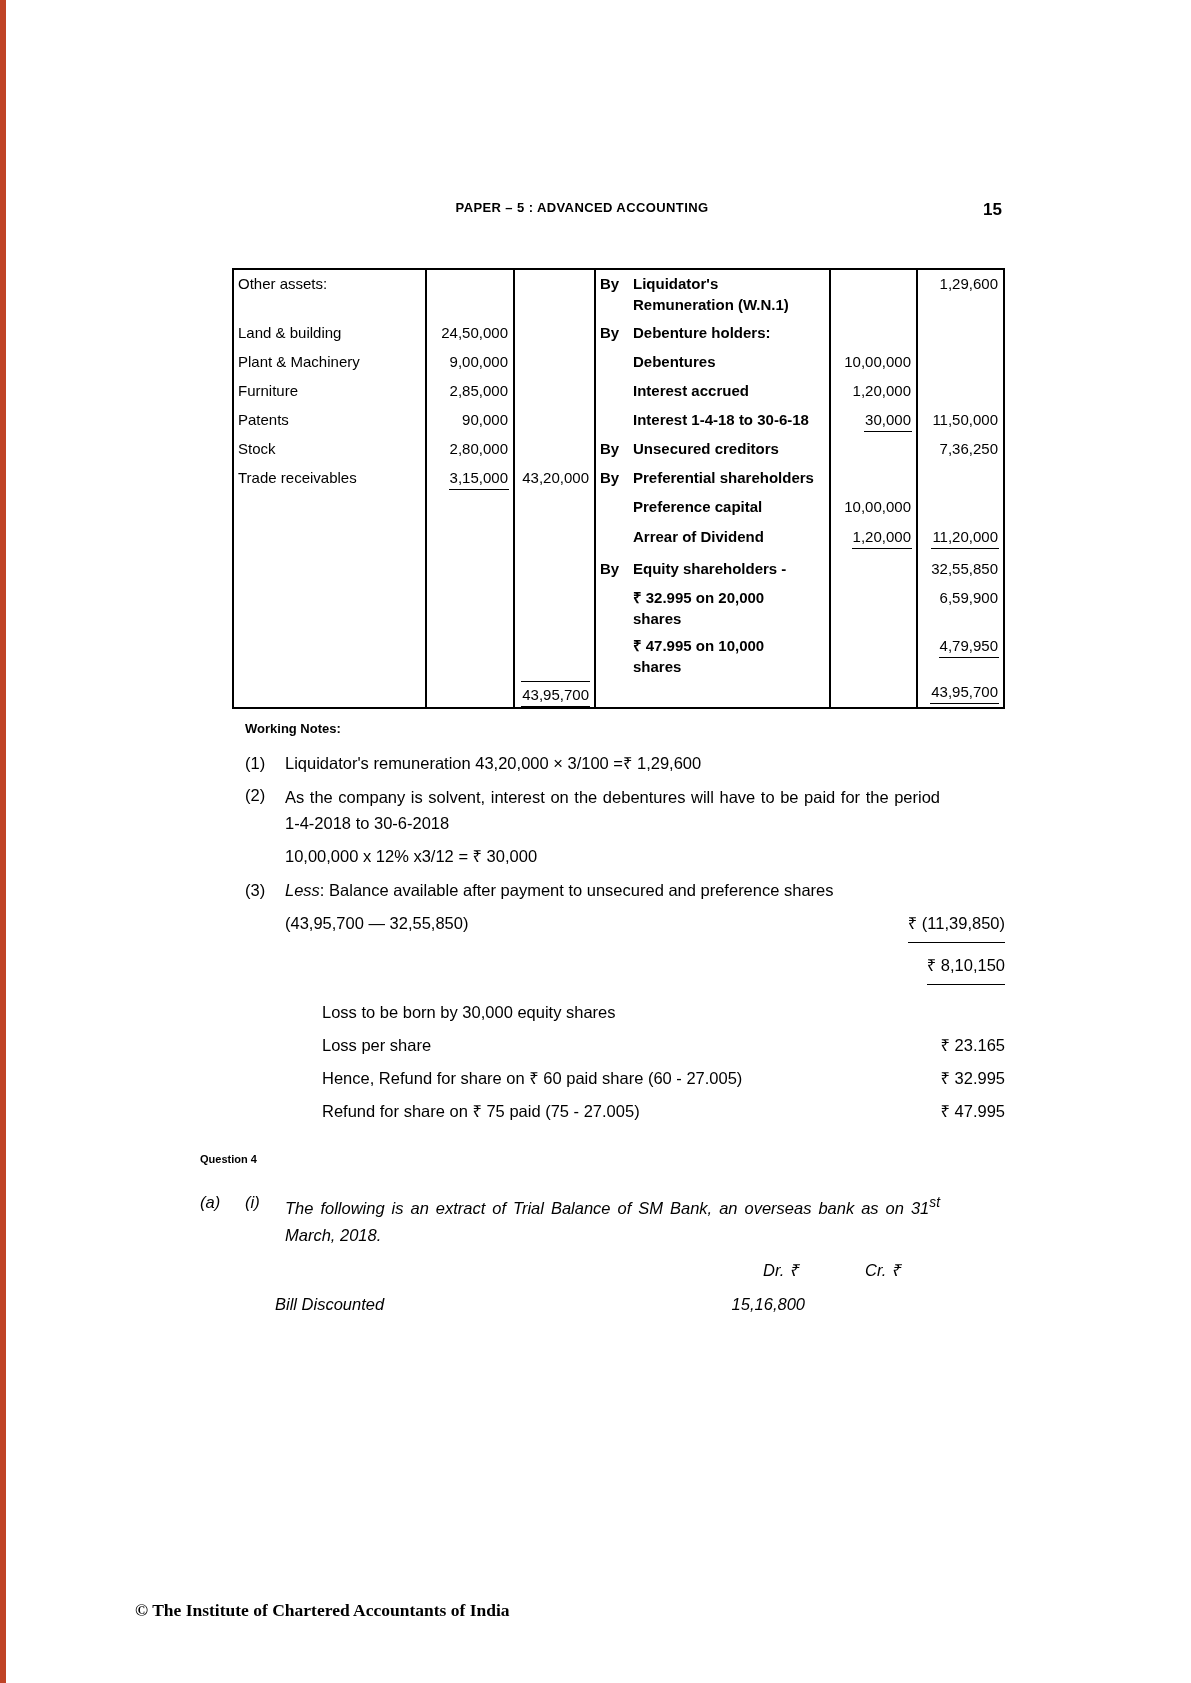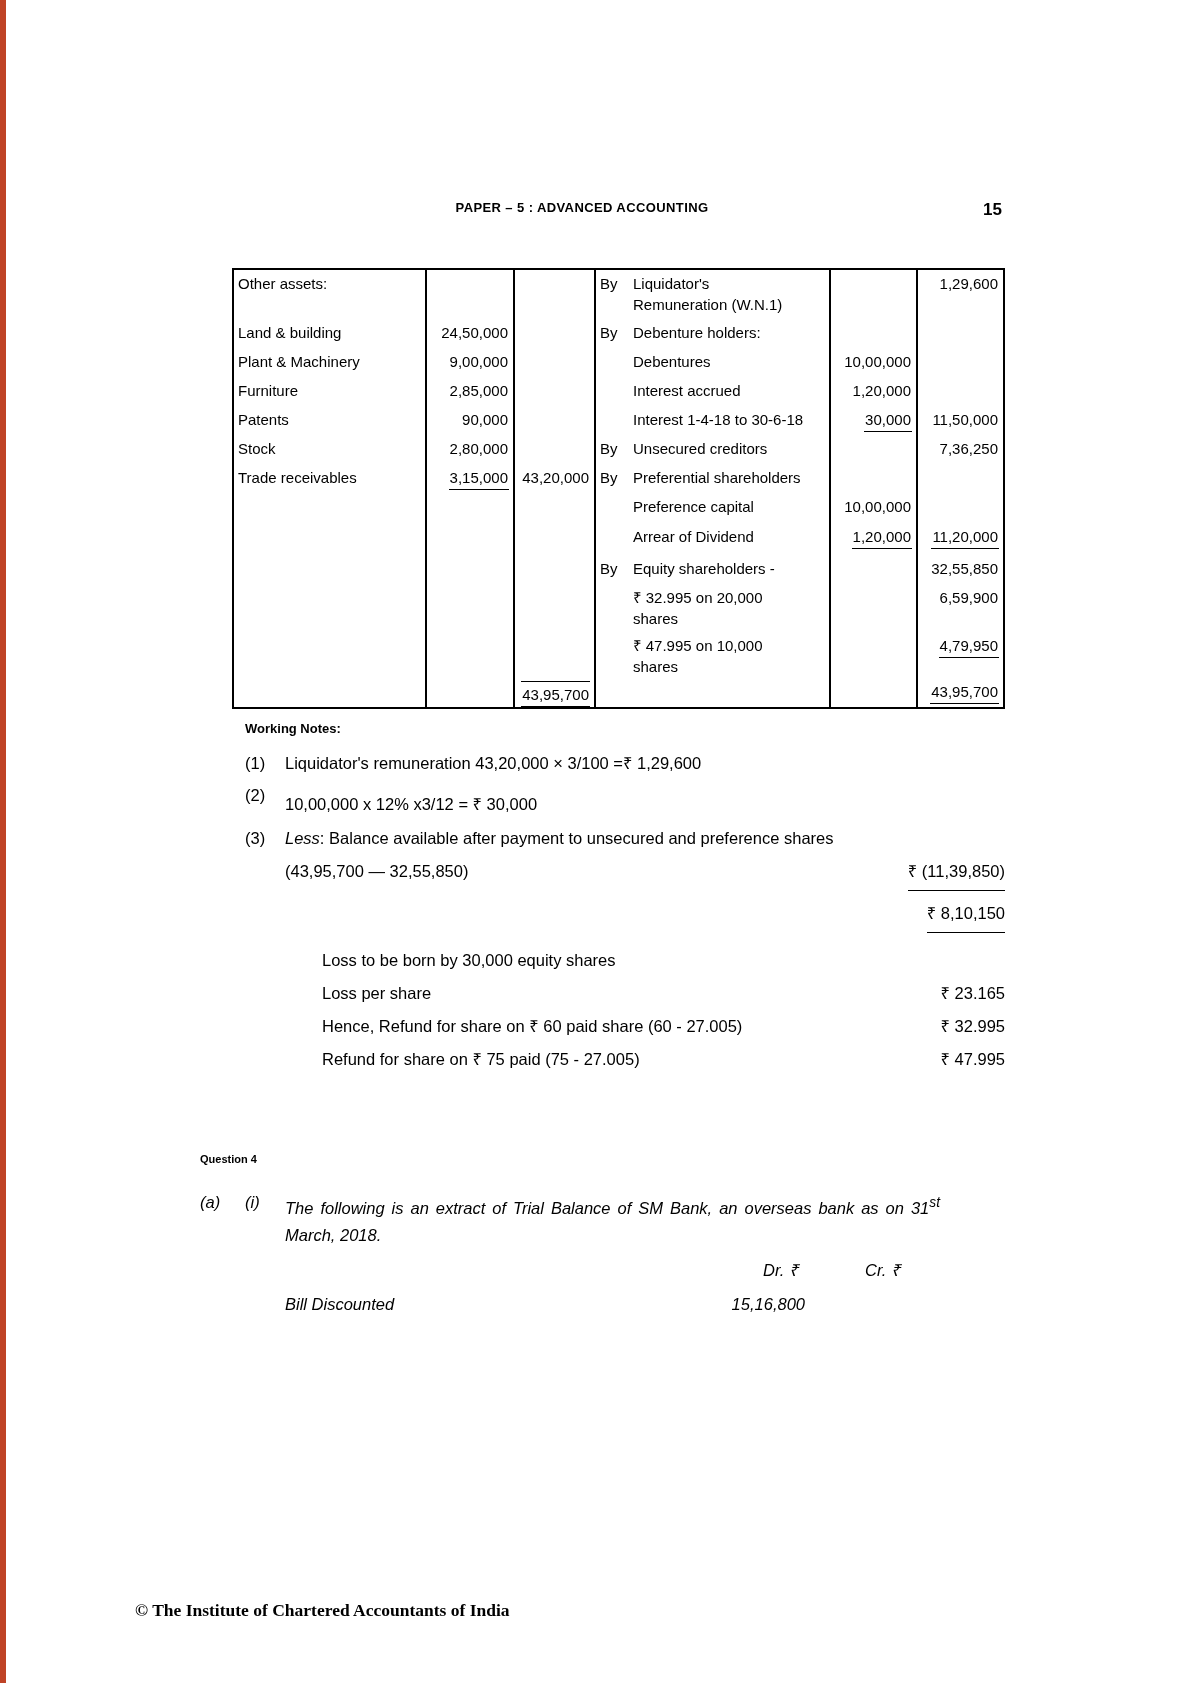--- a/index.html
+++ b/index.html
@@ -12,21 +12,21 @@
                   font-weight:bold; font-size:13px; letter-spacing:0.4px; }
   .page-number  { position:absolute; left:983px; top:200px; font-weight:bold; font-size:17px; }
 
   
   table.liq { position:absolute; left:232px; top:268px; width:771px; border-collapse:collapse;
               table-layout:fixed; font-size:15px; line-height:21px; border:2px solid #000; }
   table.liq td { border-left:2px solid #000; vertical-align:top; padding:3px 4px 0 4px; }
   table.liq td:first-child { border-left:none; }
   td.amt { text-align:right; }
   td.part-left { padding-left:15px; }
-  td.part-right { padding:3px 2px 0 5px; }
+  td.part-right { padding:3px 2px 0 5px;font-weight:bold; }
   .by-wrap { display:flex; }
   .by   { width:33px; flex:none; }
   .ptxt { white-space:pre-line; flex:1; }
   .num { display:inline-block; padding:0 1px 1px 1px; }
   .num.u { border-bottom:1.6px solid #000; }
   .num.o { border-top:1.6px solid #000; padding-top:2px; }
 
   
   .wn { position:absolute; left:245px; top:718px; width:760px; font-size:16.5px; line-height:22px; }
   .wn-title { font-weight:bold; font-size:13px; margin-bottom:12px; }
@@ -46,21 +46,21 @@
   .q { position:absolute; left:200px; top:1146px; width:805px; font-size:16.5px; line-height:27px; }
   .q-heading { font-weight:bold; font-size:11px; font-style:normal; margin-bottom:16px; }
   .q-row { display:flex; font-style:italic; }
   .q-a { width:45px; flex:none; }
   .q-i { width:40px; flex:none; }
   .q-text { width:655px; text-align:justify; }
   .drcr { position:relative; height:28px; margin-top:8px; font-style:italic; }
   .dr-h { position:absolute; left:563px; }
   .cr-h { position:absolute; left:665px; }
   .bill-row { position:relative; height:28px; margin-top:6px; font-style:italic; }
-  .bill-label { position:absolute; left:85px; }
+  .bill-label { position:absolute; left:75px; }
   .bill-dr { position:absolute; left:480px; width:125px; text-align:right; }
 
   .footer { position:absolute; left:135px; top:1600px; font-family:"Liberation Serif", serif;
             font-weight:bold; font-size:17.5px; }
 </style>
 </head>
 <body>
 
 <div class="page">
   <div class="accent-strip" style="background: rgb(191, 67, 38);"></div>
@@ -259,20 +259,21 @@
     <div class="note">
       <span class="note-no">(1)</span>
       <div class="note-body">
         <p>Liquidator's remuneration 43,20,000 × 3/100 =₹ 1,29,600</p>
       </div>
     </div>
 
     <div class="note">
       <span class="note-no">(2)</span>
       <div class="note-body">
+        <p class="just">As the company is solvent, interest on the debentures will have to be paid for the period 1-4-2018 to 30-6-2018</p>
         <p class="formula">10,00,000 x 12% x3/12 = ₹ 30,000</p>
       </div>
     </div>
 
     <div class="note">
       <span class="note-no">(3)</span>
       <div class="note-body">
         <div class="vrow">
           <span class="lbl"><span class="it">Less</span><span>: Balance available after payment to unsecured and preference shares</span></span>
         </div>

